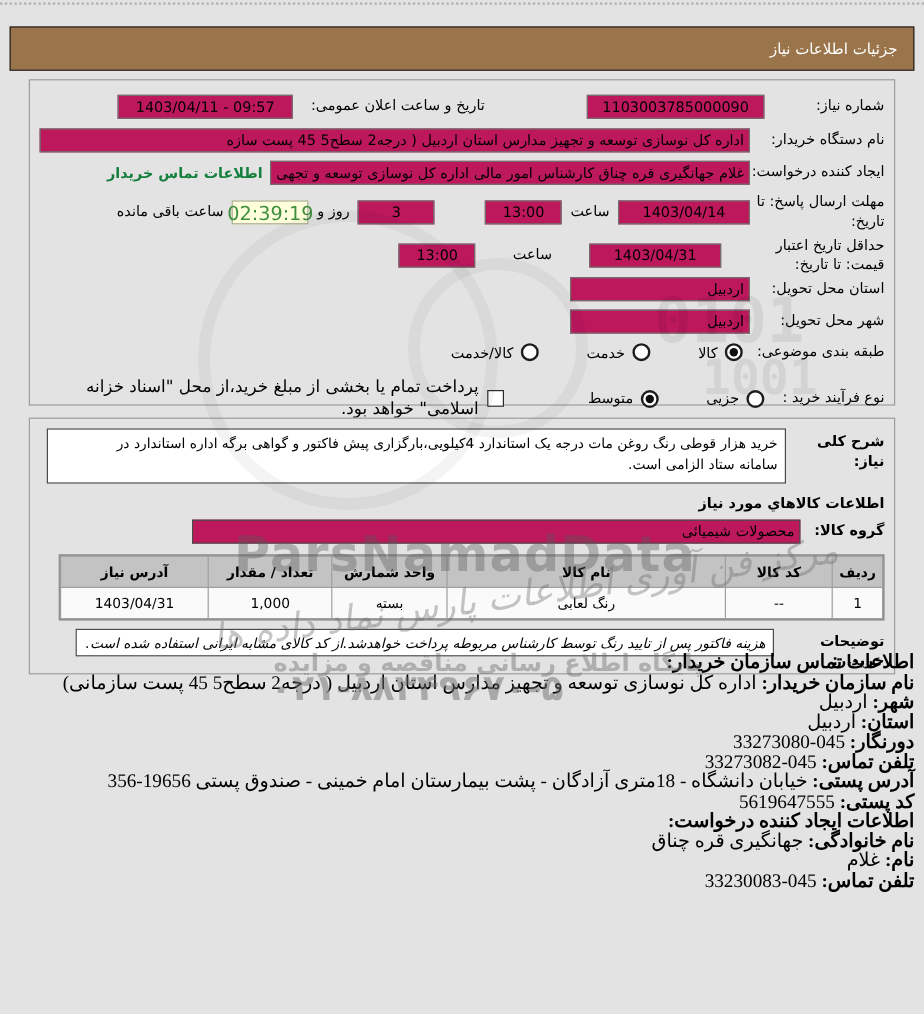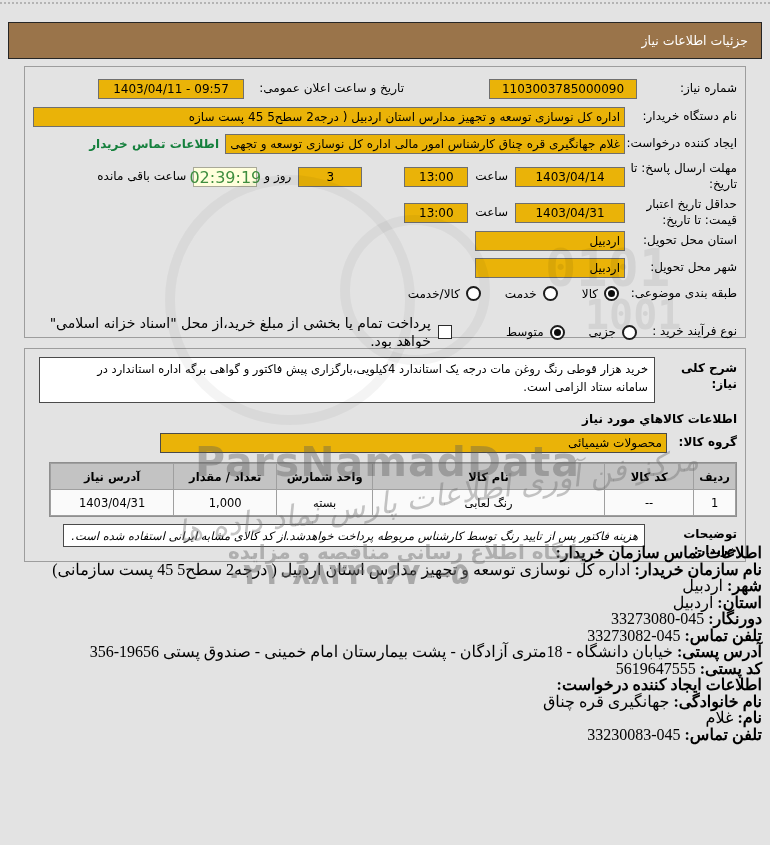--- a/index.html
+++ b/index.html
@@ -25,38 +25,38 @@
   .panel { position:absolute; right:24px; left:24px; border:1px solid #9d9d9d; background:#e3e3e3; }
   .panel1 { top:66px;  height:272px; }
   .panel2 { top:348px; height:214px; }
 
   .row { position:absolute; right:8px; left:8px; display:flex; align-items:center; }
   .lbl { font-size:12px; line-height:1.3; }
   .w112 { width:112px; flex:0 0 112px; }
   .bold { font-weight:bold; }
 
   .input {
-    background:#eab308; border:1px solid #6f6f6f; height:20px;
+    background:#be185d; border:1px solid #6f6f6f; height:20px;
     display:flex; align-items:center; justify-content:center;
     font-size:12px; overflow:hidden; white-space:nowrap;
   }
   .input.rt { justify-content:flex-start; padding:0 4px; }
   .ltr { direction:ltr; unicode-bidi:embed; }
 
   .link { color:#15803d; font-size:12px; margin-right:6px; cursor:pointer; white-space:nowrap;font-weight:bold; }
 
   .countdown {
     background:#ffffdc; border:1px solid #a9a998; color:#3e8e3e;
     height:20px; width:64px; display:flex; align-items:center; justify-content:center; font-size:16px;
   }
 
   .radio { width:15px; height:15px; flex:0 0 15px; border:2px solid #1d1d1d; border-radius:50%; background:#fff; position:relative; }
   .radio.checked::after { content:""; position:absolute; inset:2px; background:#0d0d0d; border-radius:50%; }
   .opt { display:flex; align-items:center; margin-left:8px; }
-  .opt .olabel { margin-right:6px; margin-left:16px; }
+  .opt .olabel { margin-right:6px; margin-left:32px; }
   .checkbox { width:14px; height:14px; flex:0 0 14px; border:1.5px solid #2b2b2b; background:#fff; }
 
   .whitebox {
     background:#fff; border:1px solid #4a4a4a; padding:3px 6px;
     font-size:11.5px; line-height:1.55;
   }
 
   .sec-title { font-weight:bold; font-size:12px; }
 
   table.goods { width:calc(100% - 16px); border-collapse:separate; border-spacing:1px; background:#9f9f9f; border:1px solid #8f8f8f; }
@@ -110,21 +110,21 @@
     <div class="input ltr" style="width:110px;">1403/04/14</div>
     <span class="lbl" style="margin:0 7px;">ساعت</span>
     <div class="input ltr" style="width:64px;">13:00</div>
     <span style="flex:0 0 42px;"></span>
     <div class="input ltr" style="width:64px;">3</div>
     <span class="lbl" style="margin:0 7px;">روز و</span>
     <div class="countdown ltr">02:39:19</div>
     <span class="lbl" style="margin-right:7px;">ساعت باقی مانده</span>
   </div>
 
-  <div class="row" style="top:130px; height:32px;">
+  <div class="row" style="top:130px; height:32px;gap:24px;">
     <span class="lbl w112">حداقل تاریخ اعتبار قیمت: تا تاریخ:</span>
     <div class="input ltr" style="width:110px;">1403/04/31</div>
     <span class="lbl" style="margin:0 7px;">ساعت</span>
     <div class="input ltr" style="width:64px;">13:00</div>
   </div>
 
   <div class="row" style="top:164px;">
     <span class="lbl w112">استان محل تحویل:</span>
     <div class="input rt" style="width:150px;">اردبیل</div>
   </div>

